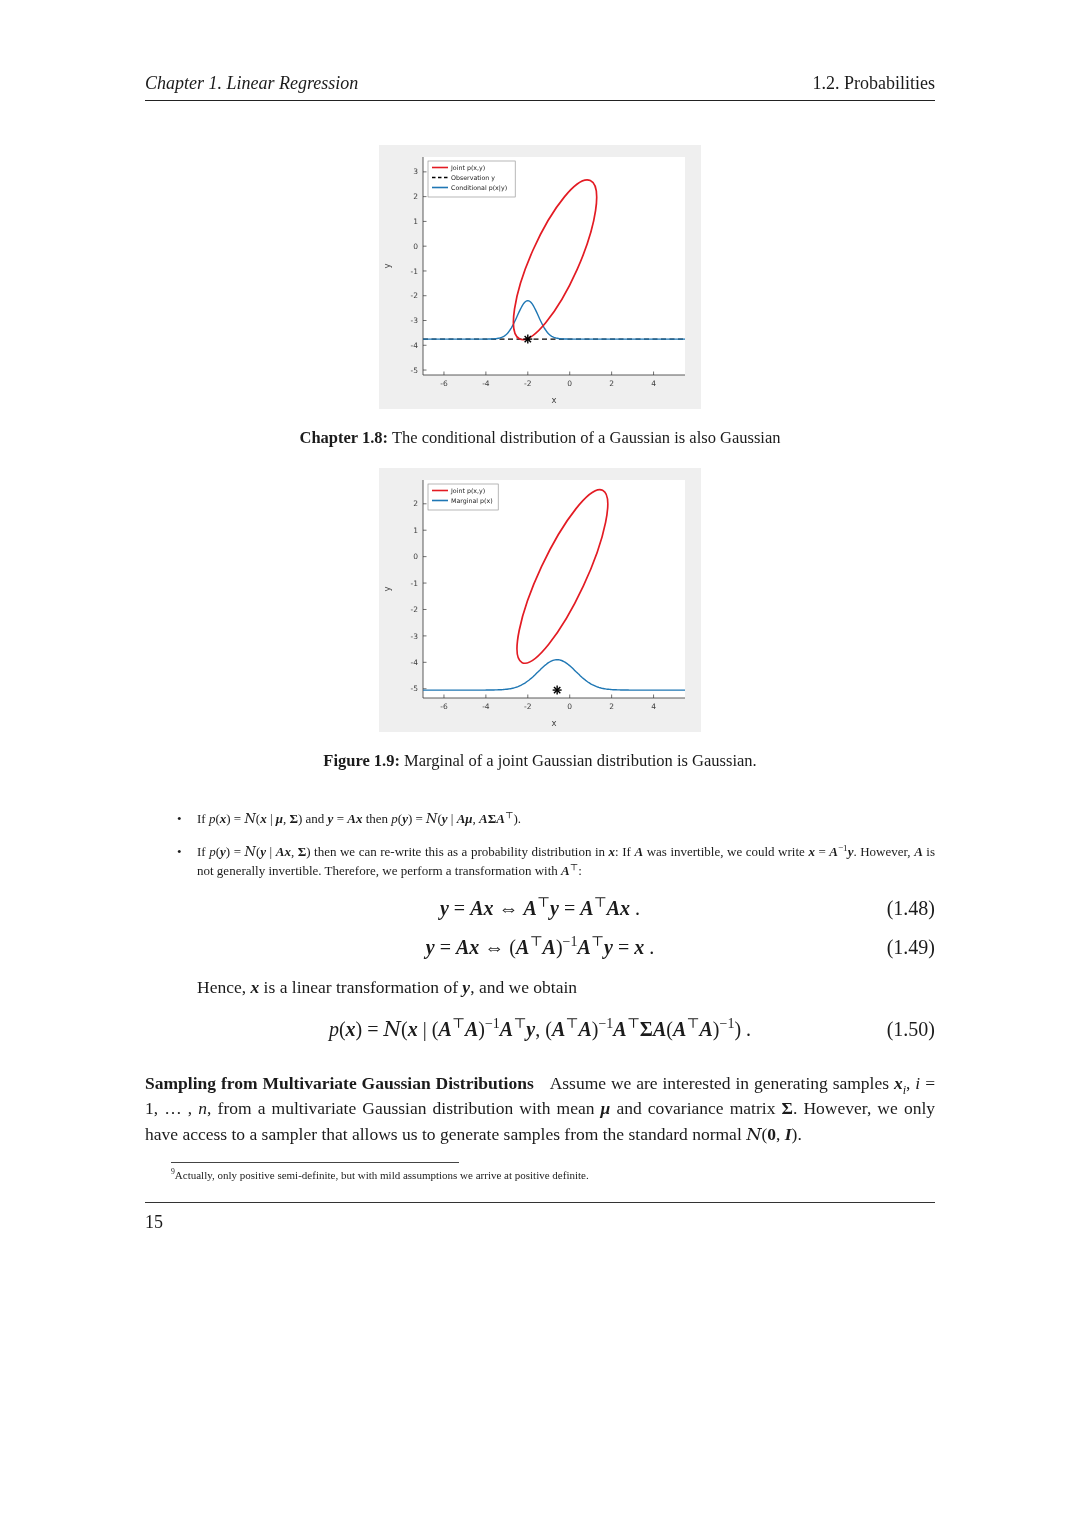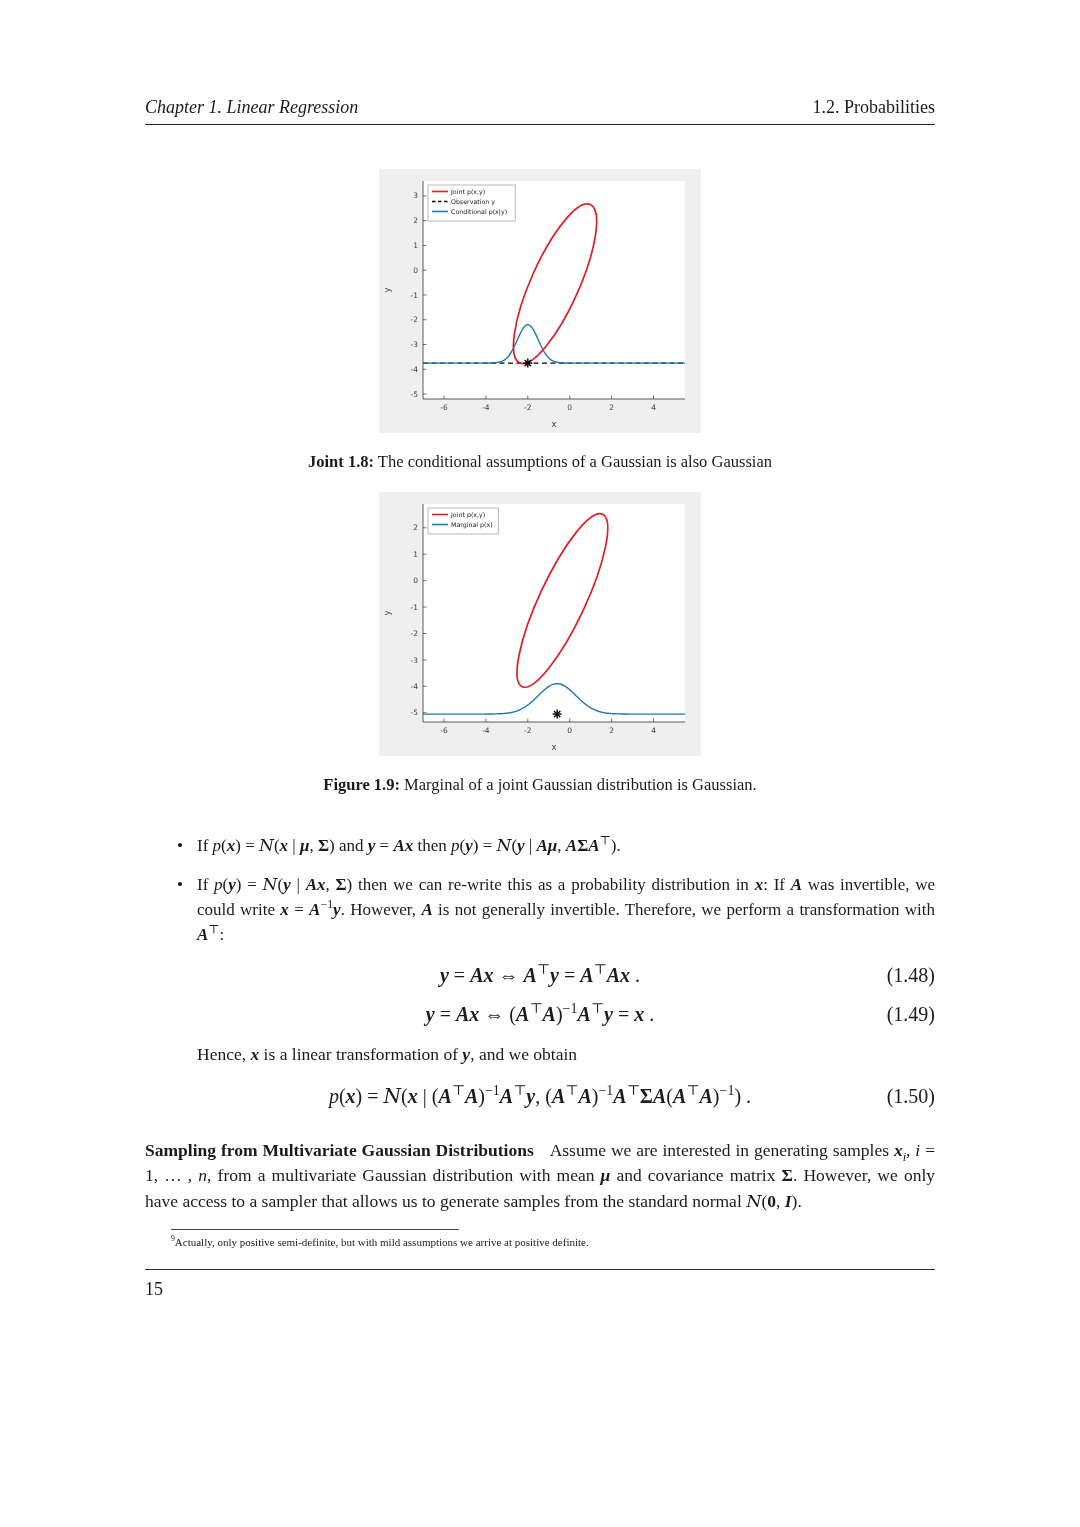--- a/index.html
+++ b/index.html
@@ -2,33 +2,33 @@
 <html><head>
 <meta charset="utf-8">
 <style>
   * { margin:0; padding:0; box-sizing:border-box; }
   html,body { background:#ffffff; }
   body {
     width:1080px; height:1527px; overflow:hidden; position:relative;
     font-family:"Liberation Serif","DejaVu Serif",serif;
     color:#1b1b1b;
   }
-  .page { padding:96px 145px 0 145px; }
+  .page { padding:72px 145px 0 145px; }
 
   .running-head { display:flex; justify-content:space-between; font-size:18px; line-height:22px; }
   .rh-left { font-style:italic; }
   .head-rule { border:none; border-top:1.4px solid #222; margin-top:6px; }
 
   figure.fig { display:flex; flex-direction:column; align-items:center; }
   figure.fig svg { width:322px; height:264px; display:block; font-family:"DejaVu Sans",sans-serif; }
   #fig1 { margin-top:44px; }
   #fig2 { margin-top:20px; }
   .fig-caption { margin-top:19px; font-size:16.5px; text-align:center; }
 
-  ul.bullets { margin-top:38px; list-style:none; padding-left:30px; font-size:17px; line-height:1.48; }
+  ul.bullets { margin-top:38px; list-style:none; padding-left:30px; font-size:13px; line-height:1.48; }
   ul.bullets li { position:relative; padding-left:22px; margin-bottom:14px; text-align:justify; }
   ul.bullets li::before { content:"\2022"; position:absolute; left:2px; }
 
   .eq-row { display:flex; align-items:baseline; margin:16px 0; font-size:20px; }
   .eq-spacer { width:70px; flex:0 0 auto; }
   .eq-body { flex:1; text-align:center; }
   .eq-num { width:70px; flex:0 0 auto; text-align:right; }
 
   .para { font-size:17.5px; line-height:1.48; }
   .para.indent { padding-left:52px; margin:14px 0; }
@@ -103,22 +103,22 @@
         <line x1="145.6185" y1="197.26104545454544" x2="151.9815" y2="190.89804545454544" stroke="#000000" stroke-width="1.4"></line>
         <rect x="49" y="16" width="87.19999999999999" height="36" fill="#ffffff" stroke="#888" stroke-width="0.6"></rect>
         <line x1="53" y1="22.5" x2="69" y2="22.5" stroke="#e31b23" stroke-width="1.6" stroke-dasharray="none"></line>
         <text x="72" y="25" font-size="6.3" fill="#222">Joint p(x,y)</text>
         <line x1="53" y1="32.5" x2="69" y2="32.5" stroke="#000000" stroke-width="1.6" stroke-dasharray="3.5 2.5"></line>
         <text x="72" y="35" font-size="6.3" fill="#222">Observation y</text>
         <line x1="53" y1="42.5" x2="69" y2="42.5" stroke="#1f77b4" stroke-width="1.6" stroke-dasharray="none"></line>
         <text x="72" y="45" font-size="6.3" fill="#222">Conditional p(x|y)</text>
       </svg>
     <figcaption class="fig-caption">
-      <b>Joint 1.8:</b>
-      <span>The conditional assumptions of a Gaussian is also Gaussian</span>
+      <b>Chapter 1.8:</b>
+      <span>The conditional distribution of a Gaussian is also Gaussian</span>
     </figcaption>
   </figure>
 
   <figure class="fig" id="fig2">
     <svg viewBox="0 0 322 264">
         <rect x="0" y="0" width="322" height="264" fill="#efefef"></rect>
         <rect x="44" y="12" width="262" height="218" fill="#ffffff"></rect>
         <line x1="44" y1="12" x2="44" y2="230" stroke="#333" stroke-width="0.8"></line>
         <line x1="44" y1="230" x2="306" y2="230" stroke="#333" stroke-width="0.8"></line>
         <line x1="64.96000000000001" y1="230" x2="64.96000000000001" y2="226.5" stroke="#333" stroke-width="0.7"></line>

